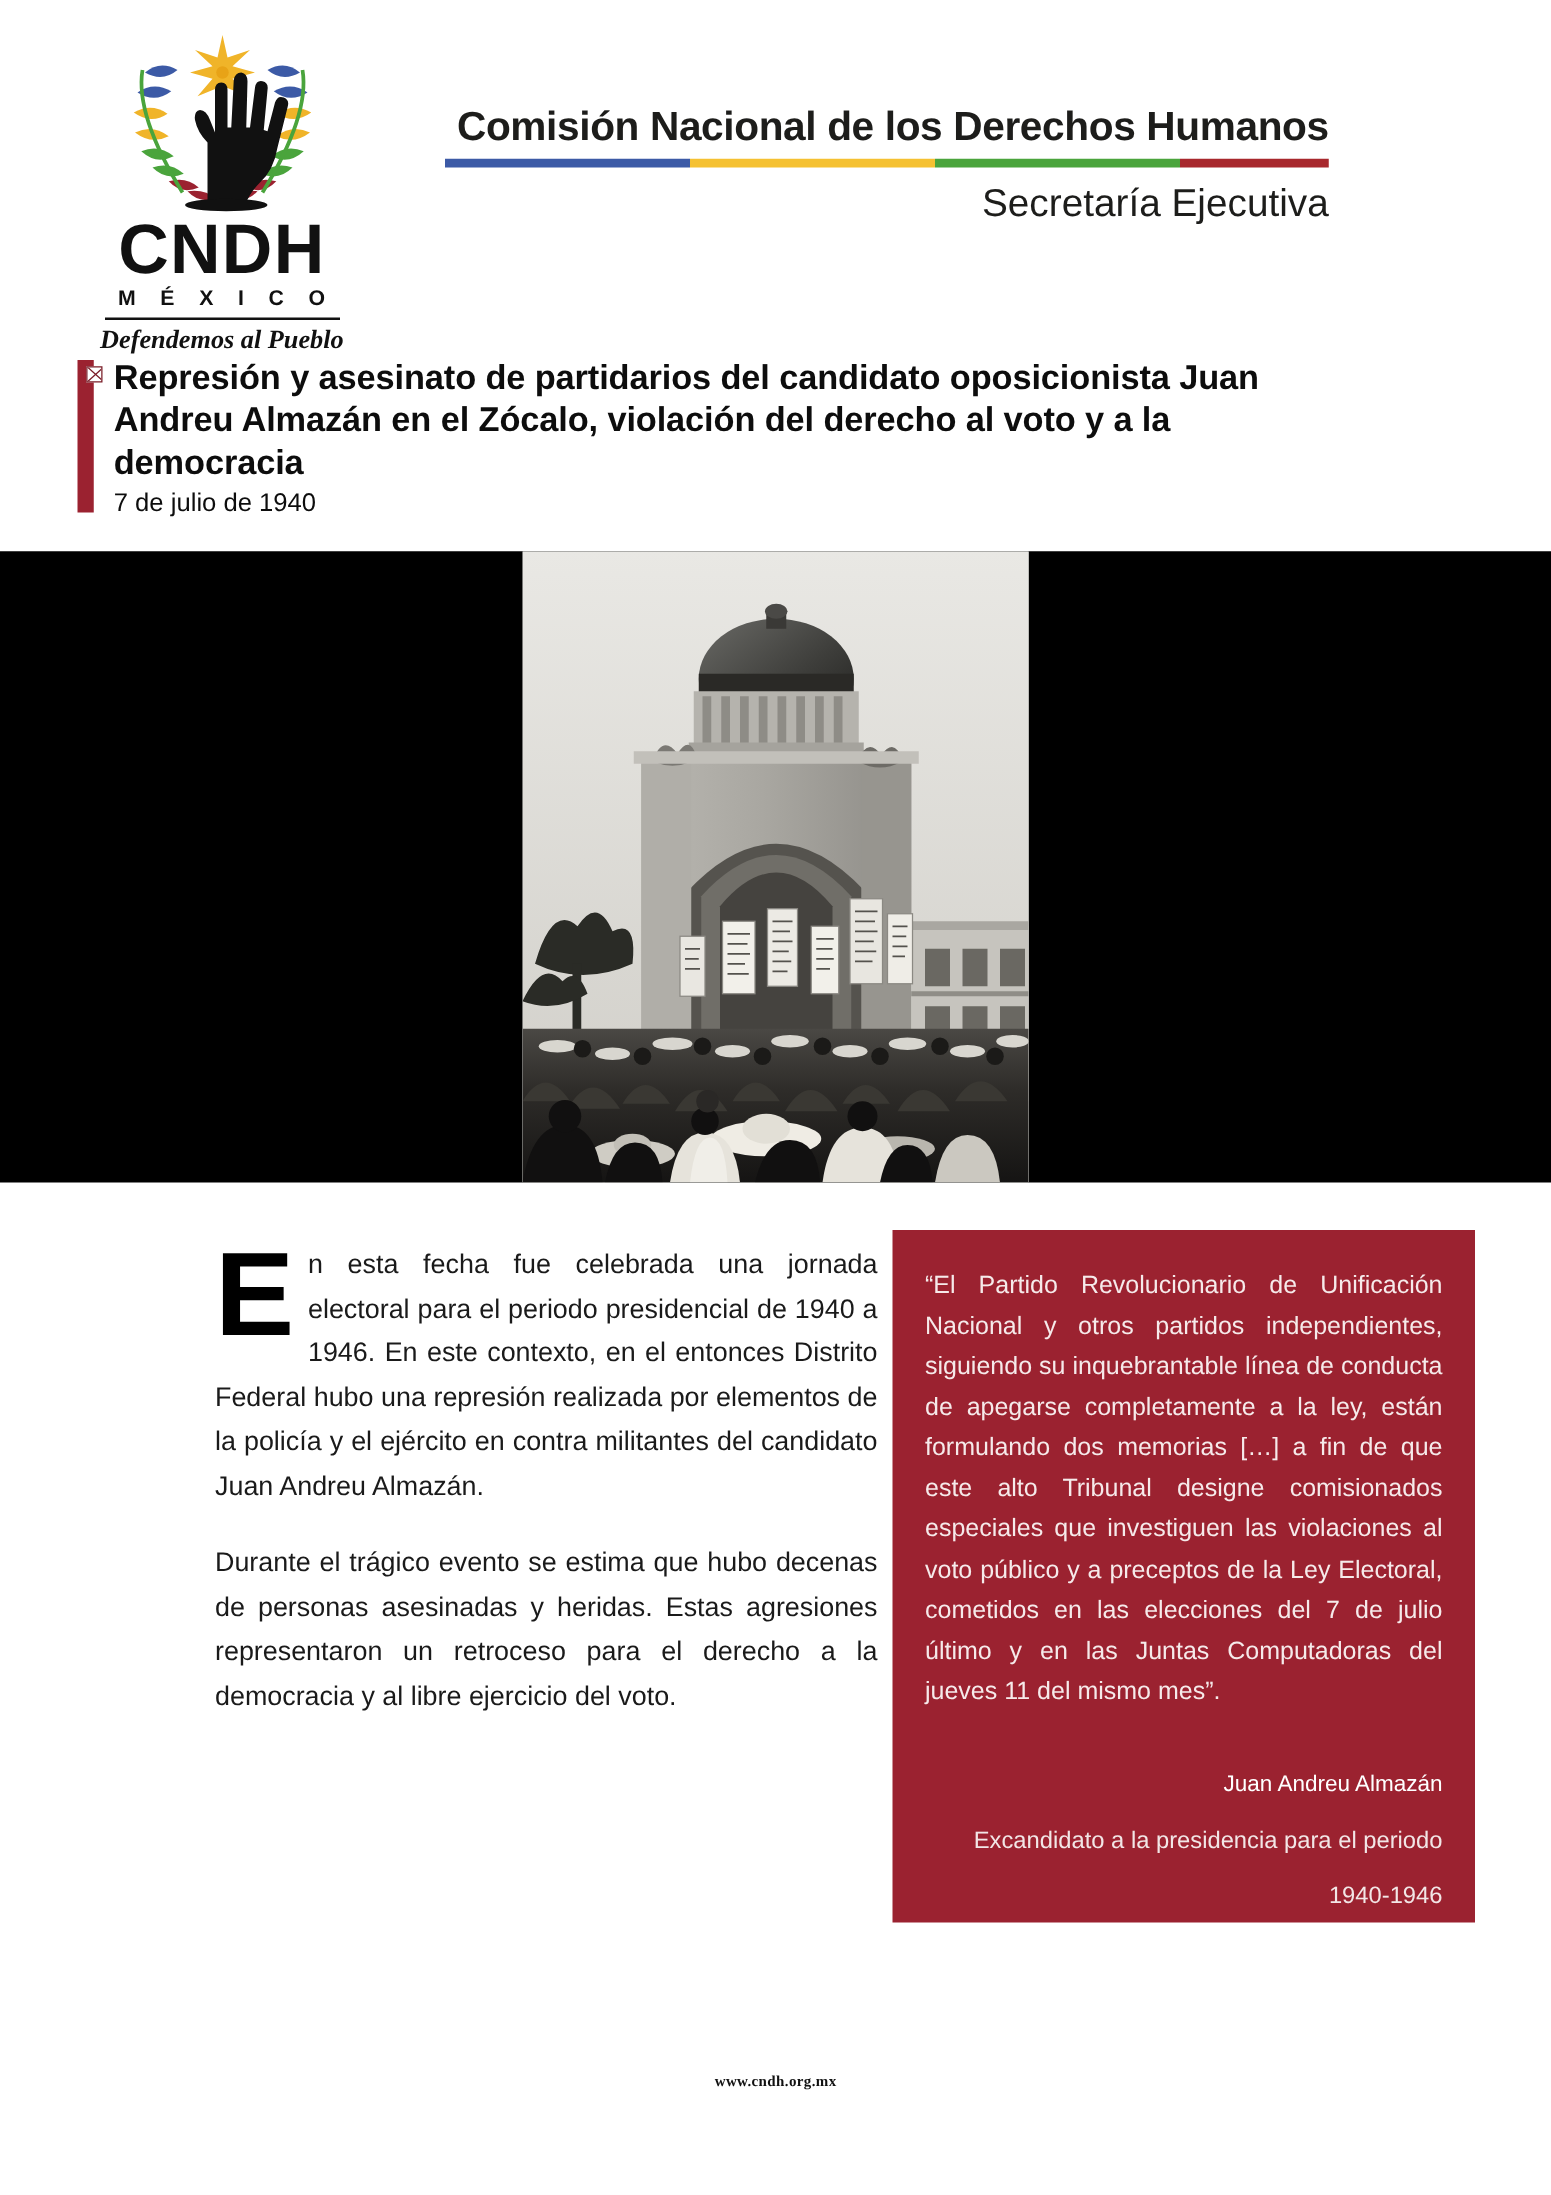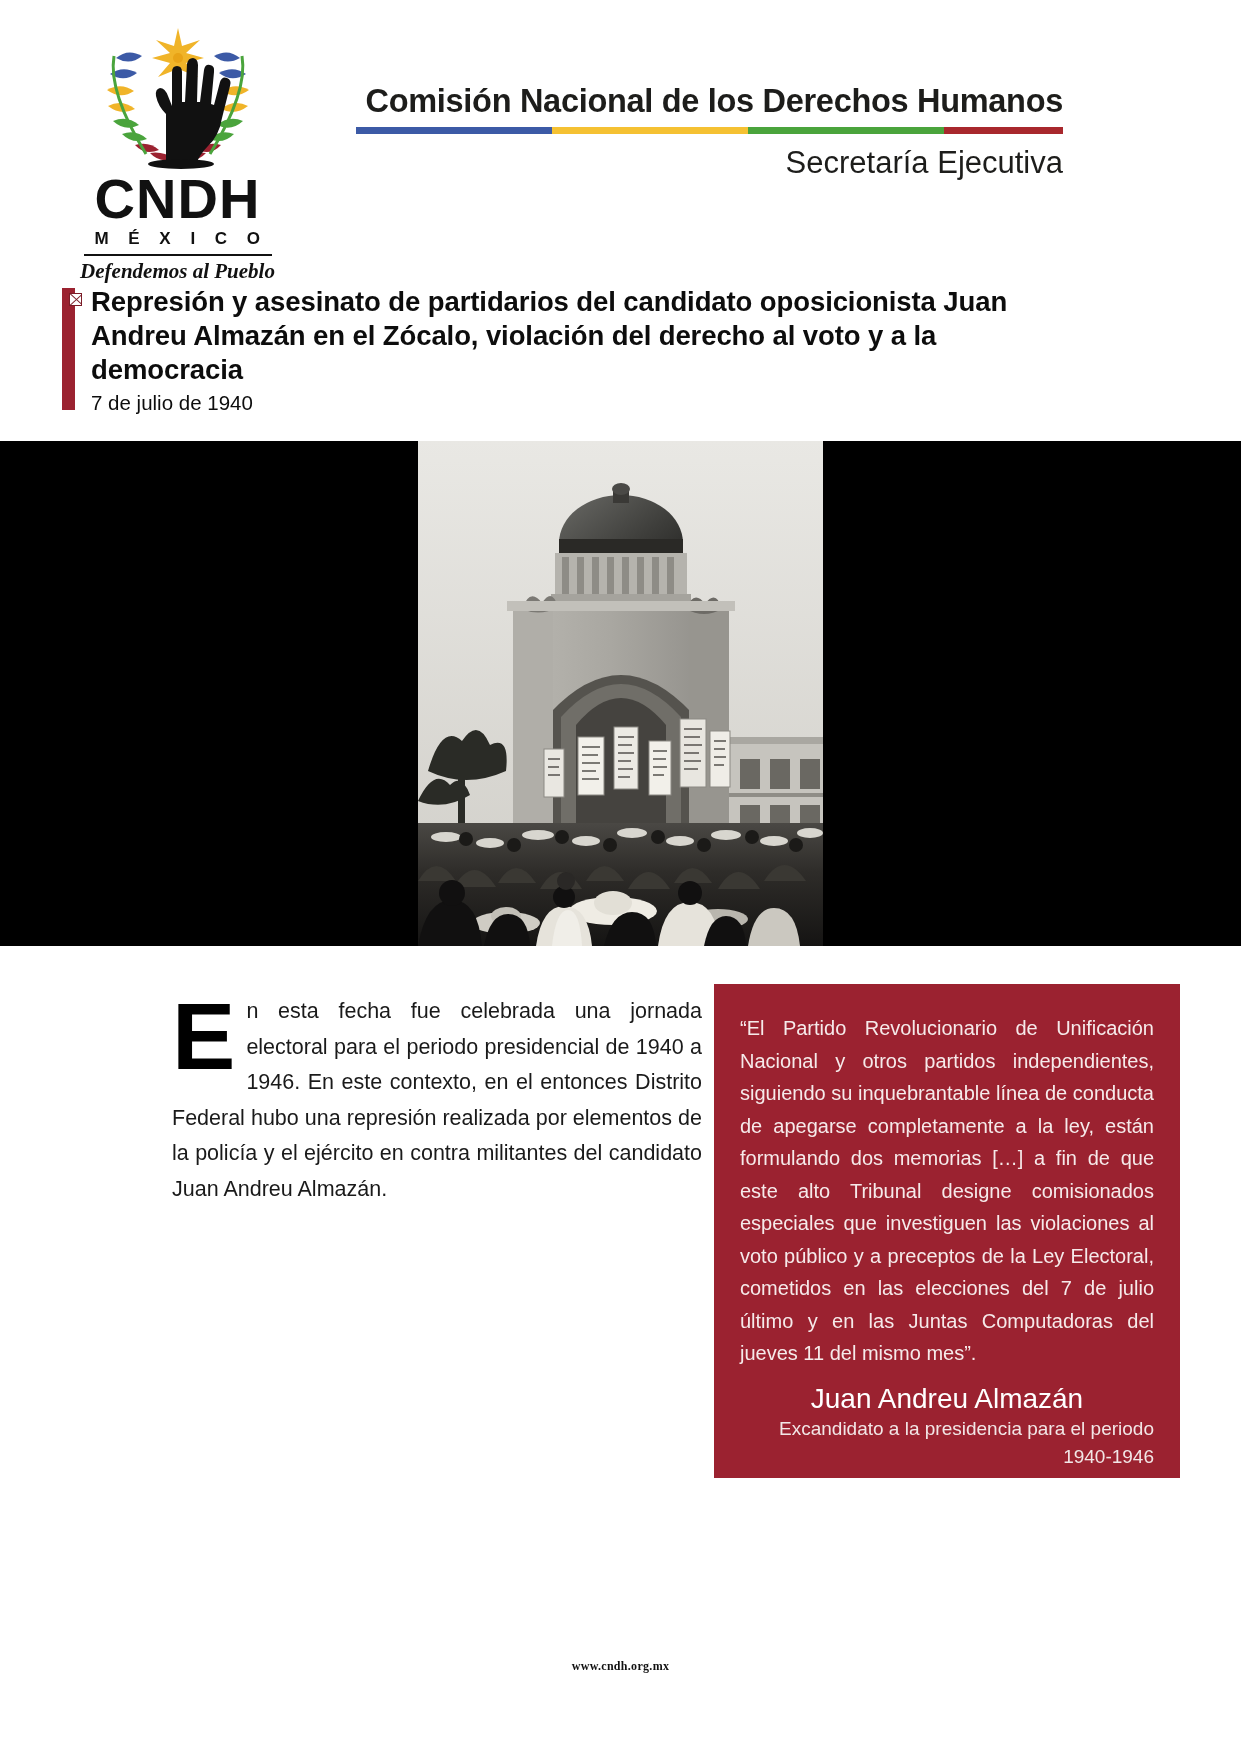--- a/index.html
+++ b/index.html
@@ -246,33 +246,33 @@
   .quote-text {
     font-family: "Liberation Sans", sans-serif;
     font-size: 20px;
     line-height: 32.5px;
     color: #f6eaea;
     text-align: justify;
     margin: 0;
   }
   .quote-author {
     font-family: "Liberation Sans", sans-serif;
-    font-size: 28px;
+    font-size: 18px;
     line-height: 30px;
     color: #ffffff;
-    text-align: center;
-    margin-top: 14px;
+    text-align: right;
+    margin-top: 42px;
   }
   .quote-role {
     font-family: "Liberation Sans", sans-serif;
     font-size: 19px;
     line-height: 27px;
     color: #f2e6e6;
     text-align: right;
-    margin-top: 1px;
+    margin-top: 17px;
   }
 
   
   .footer {
     position: absolute;
     left: 0;
     bottom: 82px;
     width: 1241px;
     text-align: center;
   }
@@ -526,20 +526,21 @@
     </svg>
   </div>
 </div>
 
 <div class="content">
 
   <div class="col-left">
     <p class="para first">
       <span class="dropcap">E</span><span>n esta fecha fue celebrada una jornada electoral para el periodo presidencial de 1940 a 1946. En este contexto, en el entonces Distrito Federal hubo una represión realizada por elementos de la policía y el ejército en contra militantes del candidato Juan Andreu Almazán.</span>
     </p>
+    <p class="para">Durante el trágico evento se estima que hubo decenas de personas asesinadas y heridas. Estas agresiones representaron un retroceso para el derecho a la democracia y al libre ejercicio del voto.</p>
   </div>
 
   <div class="col-right">
     <p class="quote-text">“El Partido Revolucionario de Unificación Nacional y otros partidos independientes, siguiendo su inquebrantable línea de conducta de apegarse completamente a la ley, están formulando dos memorias […] a fin de que este alto Tribunal designe comisionados especiales que investiguen las violaciones al voto público y a preceptos de la Ley Electoral, cometidos en las elecciones del 7 de julio último y en las Juntas Computadoras del jueves 11 del mismo mes”.</p>
     <div class="quote-author">Juan Andreu Almazán</div>
     <div class="quote-role">Excandidato a la presidencia para el periodo</div>
     <div class="quote-role">1940-1946</div>
   </div>
 </div>
 

